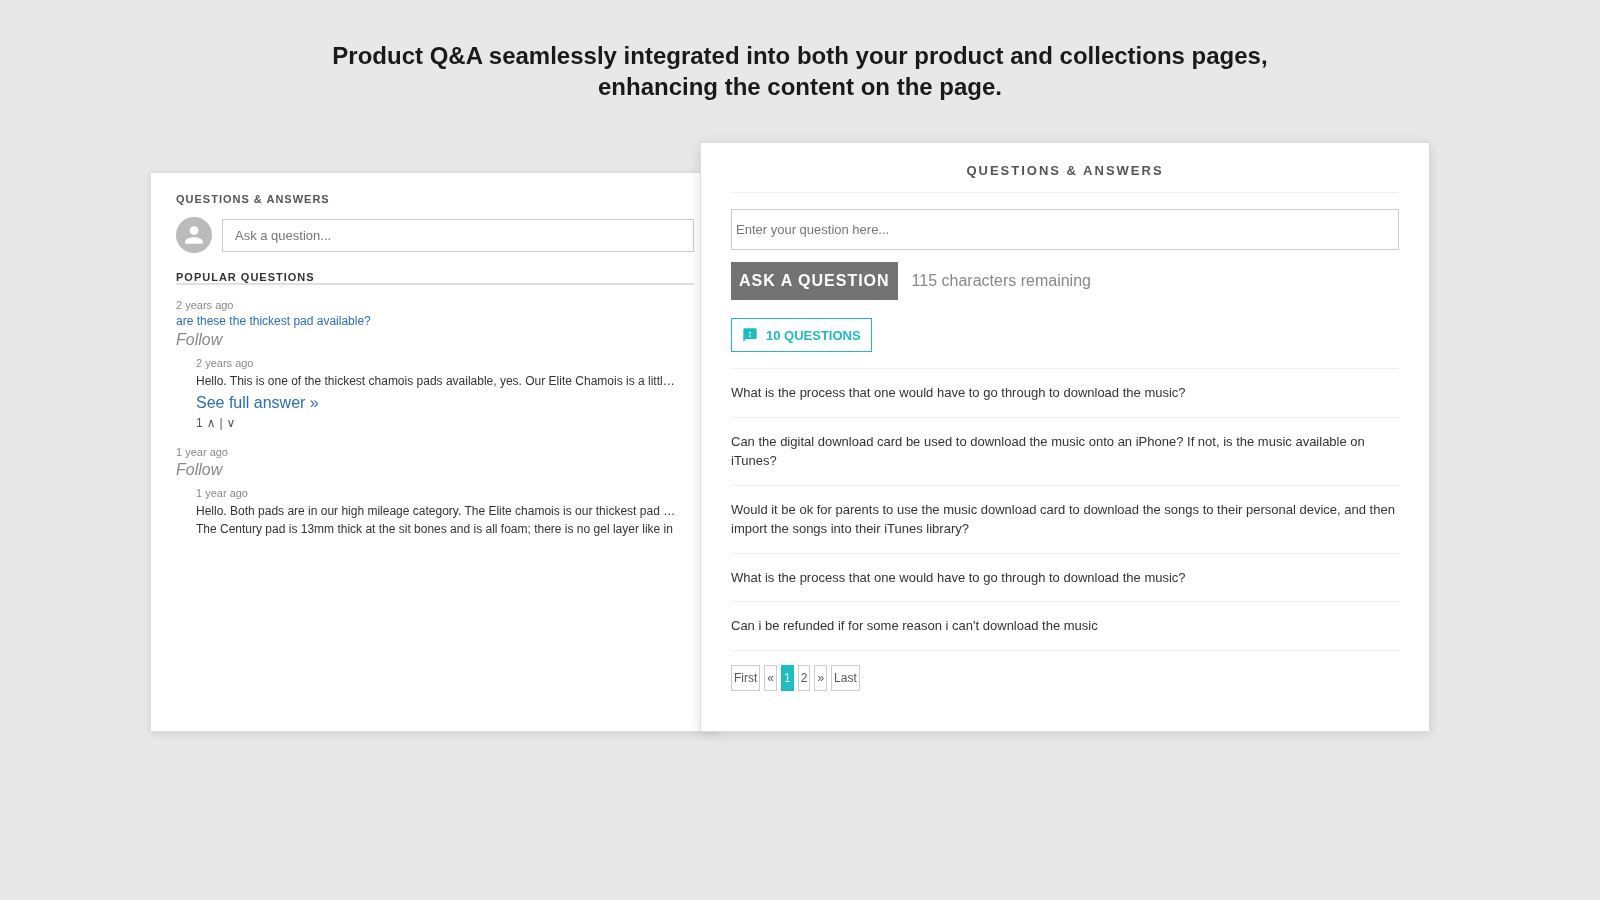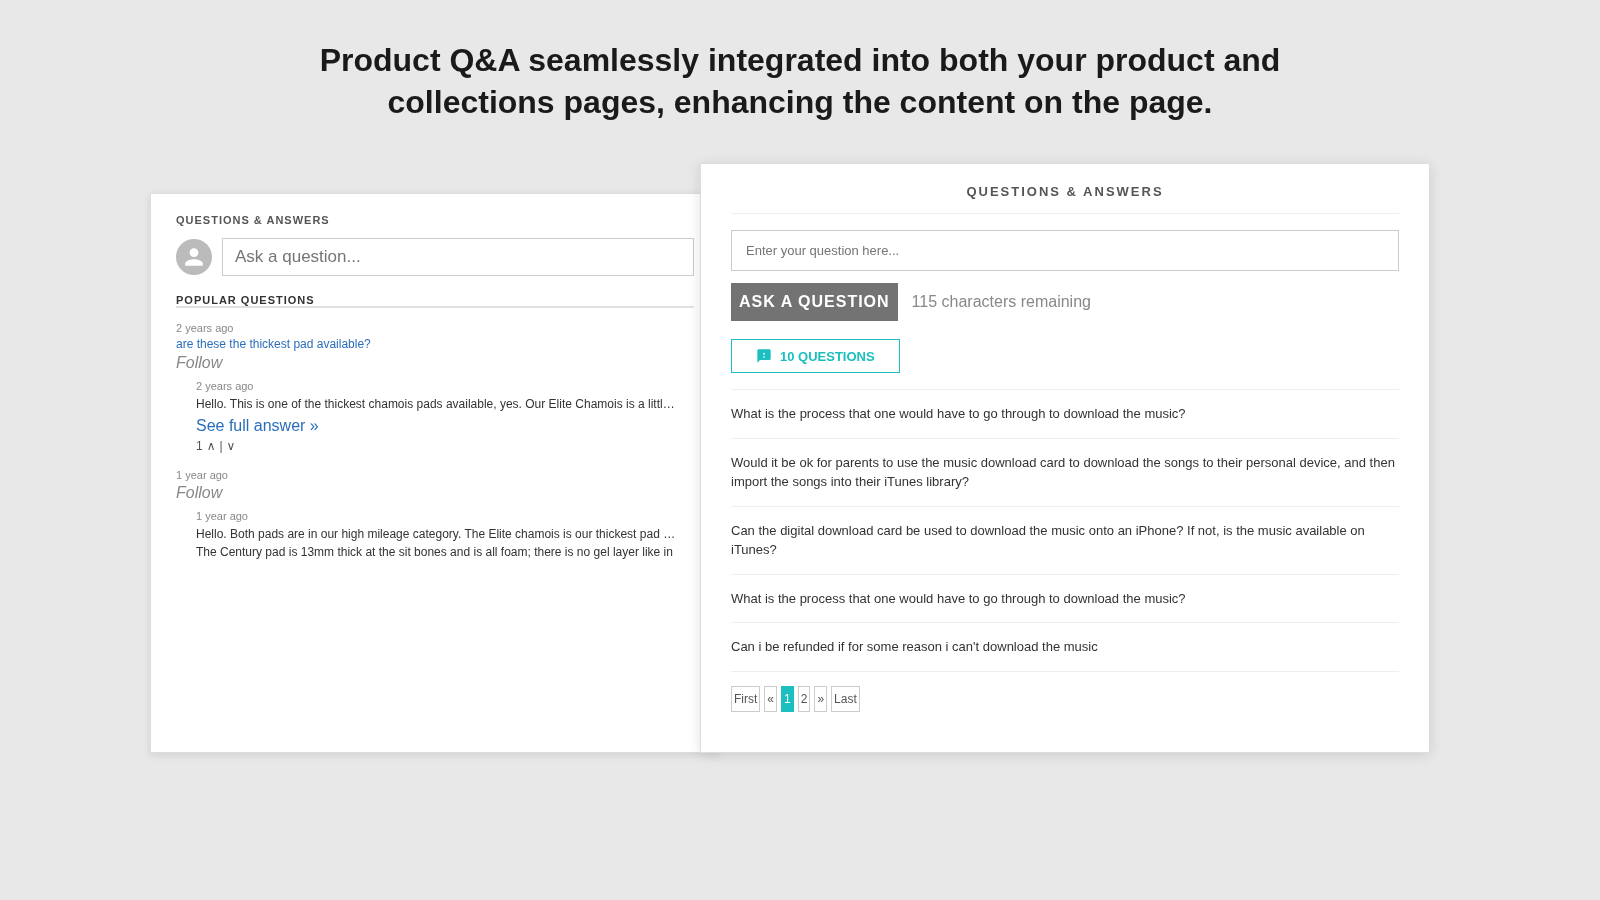--- a/index.html
+++ b/index.html
@@ -14,21 +14,21 @@
       align-items: center;
     }
 
     .hero-text {
       text-align: center;
       padding: 40px 100px 30px;
       max-width: 1200px;
     }
 
     .hero-text h1 {
-      font-size: 32px;
+      font-size: 24px;
       font-weight: 900;
       color: #1a1a1a;
       line-height: 1.3;
     }
 
     .cards-container {
       display: flex;
       gap: 0;
       width: 1300px;
       position: relative;
@@ -78,21 +78,21 @@
     .avatar-circle svg {
       width: 22px;
       height: 22px;
       fill: #fff;
     }
 
     .ask-input {
       flex: 1;
       border: 1px solid #ccc;
       padding: 8px 12px;
-      font-size: 17px;
+      font-size: 13px;
       color: #aaa;
       outline: none;
     }
 
     .popular-title {
       font-size: 11px;
       font-weight: 700;
       letter-spacing: 1px;
       color: #333;
       text-transform: uppercase;
@@ -186,21 +186,21 @@
       color: #555;
       text-transform: uppercase;
       text-align: center;
       margin-bottom: 16px;
       border-bottom: 1px solid #eee;
       padding-bottom: 14px;
     }
 
     .question-input-box {
       border: 1px solid #ccc;
-      padding: 12px 14px;
+      padding: 12px 4px;
       font-size: 13px;
       color: #aaa;
       width: 100%;
       margin-bottom: 12px;
       outline: none;
     }
 
     .ask-btn-row {
       display: flex;
       align-items: center;
@@ -223,21 +223,21 @@
     .chars-remaining {
       font-size: 16px;
       color: #888;
     }
 
     .questions-tab {
       display: inline-flex;
       align-items: center;
       gap: 8px;
       border: 1px solid #1bbfbf;
-      padding: 8px 24px;
+      padding: 8px 10px;
       font-size: 13px;
       font-weight: 700;
       color: #1bbfbf;
       cursor: pointer;
       margin-bottom: 16px;
     }
 
     .questions-tab svg {
       width: 16px;
       height: 16px;
@@ -341,22 +341,22 @@
 
     <div class="questions-tab">
       <svg viewBox="0 0 24 24" xmlns="http://www.w3.org/2000/svg">
         <path d="M20 2H4c-1.1 0-2 .9-2 2v18l4-4h14c1.1 0 2-.9 2-2V4c0-1.1-.9-2-2-2zm-8 13c-.55 0-1-.45-1-1v-1c0-.55.45-1 1-1s1 .45 1 1v1c0 .55-.45 1-1 1zm1-5h-2V7h2v3z"></path>
       </svg>
       <span>10 QUESTIONS</span>
     </div>
 
     <div class="qa-list">
       <div class="qa-item">What is the process that one would have to go through to download the music?</div>
+      <div class="qa-item">Can the digital download card be used to download the music onto an iPhone? If not, is the music available on iTunes?</div>
       <div class="qa-item">Would it be ok for parents to use the music download card to download the songs to their personal device, and then import the songs into their iTunes library?</div>
-      <div class="qa-item">Can the digital download card be used to download the music onto an iPhone? If not, is the music available on iTunes?</div>
       <div class="qa-item">What is the process that one would have to go through to download the music?</div>
       <div class="qa-item">Can i be refunded if for some reason i can't download the music</div>
     </div>
 
     <div class="pagination">
       <button class="page-btn">First</button>
       <button class="page-btn">«</button>
       <button class="page-btn active">1</button>
       <button class="page-btn">2</button>
       <button class="page-btn">»</button>

